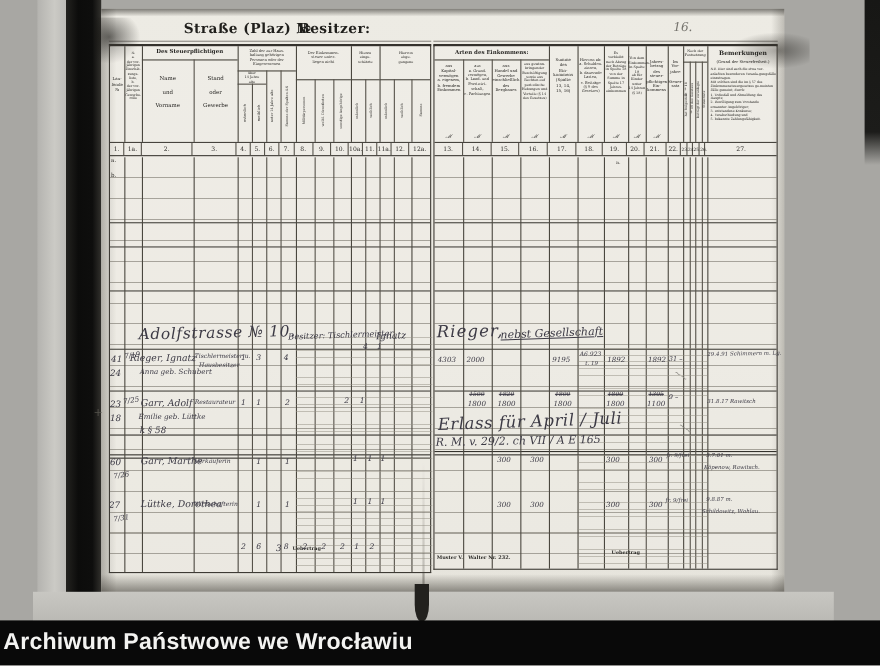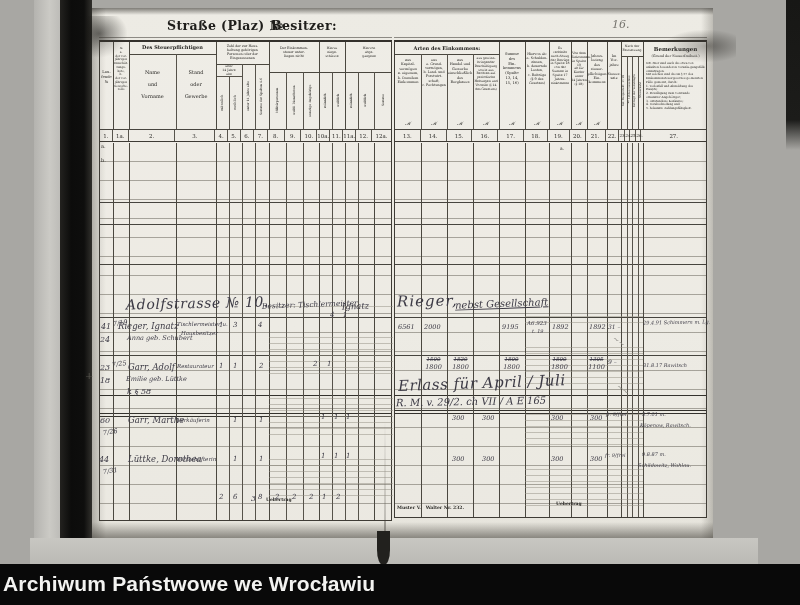--- a/index.html
+++ b/index.html
@@ -383,21 +383,21 @@
   <span class="hw" style="left:101px;top:323px;font-size:8px">41</span>
   <span class="hw" style="left:100px;top:336px;font-size:8px">24</span>
   <span class="hw" style="left:113px;top:320px;font-size:6.5px;transform:rotate(-8deg)">7/19</span>
   <span class="hw" style="left:118px;top:322px;font-size:8.5px">Rieger, Ignatz</span>
   <span class="hw" style="left:127px;top:335px;font-size:6.5px">Anna geb. Schubert</span>
   <span class="hw" style="left:177px;top:322px;font-size:5.5px">Tischlermeister u.</span>
   <span class="hw" style="left:181px;top:331px;font-size:5.5px">Hausbesitzer</span>
   <span class="hw" style="left:219px;top:322px;font-size:7px">1</span>
   <span class="hw" style="left:233px;top:322px;font-size:7px">3</span>
   <span class="hw" style="left:258px;top:322px;font-size:7px">4</span>
-  <span class="hw" style="left:398px;top:324px;font-size:6.5px">6561</span>
+  <span class="hw" style="left:398px;top:324px;font-size:6.5px">4303</span>
   <span class="hw" style="left:424px;top:324px;font-size:6.5px">2000</span>
   <span class="hw" style="left:502px;top:324px;font-size:6.5px">9195</span>
   <span class="hw" style="left:527px;top:321px;font-size:5.5px">A6.923</span>
   <span class="hw" style="left:532px;top:329px;font-size:5px">t. 19</span>
   <span class="hw" style="left:552px;top:324px;font-size:6.5px">1892</span>
   <span class="hw" style="left:589px;top:324px;font-size:6.5px">1892</span>
   <span class="hw" style="left:608px;top:324px;font-size:6px">31 –</span>
   <span class="hw" style="left:643px;top:320px;font-size:5px;transform:rotate(-1deg)">29.4.91 Schimmern m. Lg.</span>
   <span class="hw pc" style="left:612px;top:338px;font-size:8px;transform:rotate(35deg)">~~</span>
 
@@ -450,21 +450,21 @@
   <span class="hw" style="left:334px;top:414px;font-size:7px">1</span>
   <span class="hw" style="left:346px;top:414px;font-size:7px">1</span>
   <span class="hw" style="left:452px;top:415px;font-size:6.5px">300</span>
   <span class="hw" style="left:482px;top:415px;font-size:6.5px">300</span>
   <span class="hw" style="left:551px;top:415px;font-size:6.5px">300</span>
   <span class="hw" style="left:590px;top:415px;font-size:6.5px">300</span>
   <span class="hw" style="left:606px;top:412px;font-size:5px">fr. 9/frei</span>
   <span class="hw" style="left:642px;top:412px;font-size:5px">3.7.01 m.</span>
   <span class="hw" style="left:640px;top:423px;font-size:5px">Köpenow, Rawitsch.</span>
 
-  <span class="hw" style="left:99px;top:456px;font-size:8px">44</span>
+  <span class="hw" style="left:99px;top:456px;font-size:8px">27</span>
   <span class="hw" style="left:103px;top:468px;font-size:6.5px;transform:rotate(-8deg)">7/31</span>
   <span class="hw" style="left:128px;top:455px;font-size:8.5px">Lüttke, Dorothea</span>
   <span class="hw" style="left:176px;top:457px;font-size:5.5px">Wirtschafterin</span>
   <span class="hw" style="left:233px;top:456px;font-size:7px">1</span>
   <span class="hw" style="left:259px;top:456px;font-size:7px">1</span>
   <span class="hw" style="left:321px;top:453px;font-size:7px">1</span>
   <span class="hw" style="left:334px;top:453px;font-size:7px">1</span>
   <span class="hw" style="left:346px;top:453px;font-size:7px">1</span>
   <span class="hw" style="left:452px;top:456px;font-size:6.5px">300</span>
   <span class="hw" style="left:482px;top:456px;font-size:6.5px">300</span>

